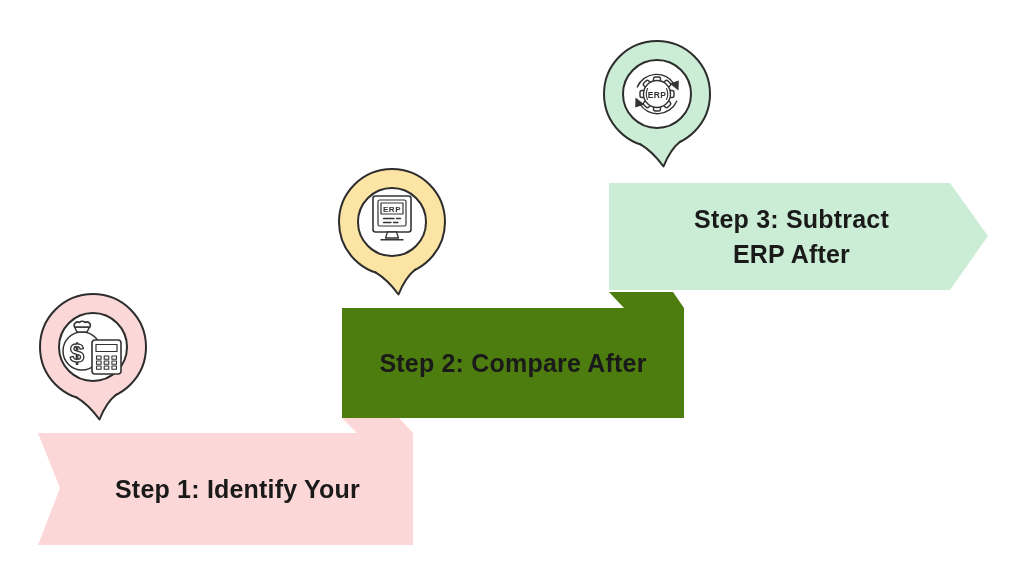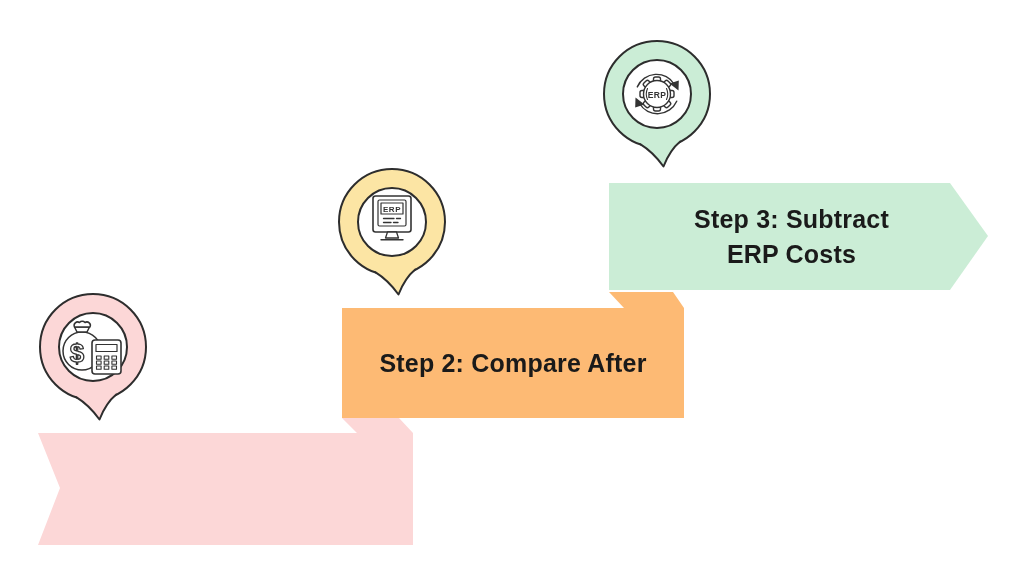--- a/index.html
+++ b/index.html
@@ -11,21 +11,21 @@
   .banner .label{
     width:100%;text-align:center;font-size:25px;line-height:35px;font-weight:600;
     color:#1a1a1a;letter-spacing:.2px;
   }
   #banner-1{
     left:38px;top:418px;width:375px;height:127px;background:#fcd7d7;
     clip-path:polygon(0px 15px,319px 15px,304px 0px,361px 0px,375px 15px,375px 127px,0px 127px,22px 70px);
   }
   #banner-1 .label{padding-top:15px;padding-left:24px;}
   #banner-2{
-    left:342px;top:292px;width:342px;height:126px;background:#fdba74;
+    left:342px;top:292px;width:342px;height:126px;background:#4d7c0f;
     clip-path:polygon(0px 16px,282px 16px,267px 0px,331px 0px,342px 16px,342px 126px,0px 126px);
   }
   #banner-2 .label{padding-top:16px;}
   #banner-3{
     left:609px;top:183px;width:379px;height:107px;background:#cbedd6;
     clip-path:polygon(0px 0px,341px 0px,379px 53px,341px 107px,0px 107px);
     align-items:center;
   }
   #banner-3 .label{padding-right:14px;}
   .pin{position:absolute;width:116px;height:140px;}
@@ -34,20 +34,21 @@
   #pin-3{left:600px;top:37px;}
   svg text{font-family:"Liberation Sans","DejaVu Sans",sans-serif;}
 </style>
 </head>
 <body>
 
 <div id="canvas">
 
   <div id="banner-1" class="banner">
     <div class="label">
+      <div>Step 1: Identify Your</div>
     </div>
   </div>
 
   <svg id="pin-1" class="pin" viewBox="0 0 116 140">
     <circle cx="57" cy="57" r="53" fill="#fcd7d7" stroke="#2d2d2d" stroke-width="2"></circle>
     <path d="M40.6,107.4 Q53,115 63.5,129.5 Q70,113 80.2,104.6 L74,88 L46,90 Z" fill="#fcd7d7" stroke="none"></path>
     <path d="M40.6,107.4 Q53,115 63.5,129.5 Q70,113 80.2,104.6" fill="none" stroke="#2d2d2d" stroke-width="2" stroke-linecap="round" stroke-linejoin="round"></path>
     <circle cx="57" cy="57" r="34" fill="#ffffff" stroke="#2d2d2d" stroke-width="2"></circle>
     <g stroke="#333333" fill="none" stroke-width="1.5" stroke-linecap="round" stroke-linejoin="round">
       <circle cx="46" cy="61" r="19" fill="#ffffff"></circle>
@@ -93,21 +94,21 @@
           <line x1="58.5" y1="57.5" x2="63" y2="57.5"></line>
       </g>
       <path d="M52.5,67 L50.5,73 L63.5,73 L61.5,67 Z" fill="#ffffff" stroke-width="1.3"></path>
       <line x1="46" y1="74.8" x2="68" y2="74.8" stroke-width="1.4"></line>
     </g>
   </svg>
 
   <div id="banner-3" class="banner">
     <div class="label">
       <div>Step 3: Subtract</div>
-      <div>ERP Costs</div>
+      <div>ERP After</div>
     </div>
   </div>
 
   <svg id="pin-3" class="pin" viewBox="0 0 116 140">
     <circle cx="57" cy="57" r="53" fill="#cbedd6" stroke="#2d2d2d" stroke-width="2"></circle>
     <path d="M40.6,107.4 Q53,115 63.5,129.5 Q70,113 80.2,104.6 L74,88 L46,90 Z" fill="#cbedd6" stroke="none"></path>
     <path d="M40.6,107.4 Q53,115 63.5,129.5 Q70,113 80.2,104.6" fill="none" stroke="#2d2d2d" stroke-width="2" stroke-linecap="round" stroke-linejoin="round"></path>
     <circle cx="57" cy="57" r="34" fill="#ffffff" stroke="#2d2d2d" stroke-width="2"></circle>
     <g stroke="#333333" fill="none" stroke-width="1.4" stroke-linecap="round" stroke-linejoin="round">
 

